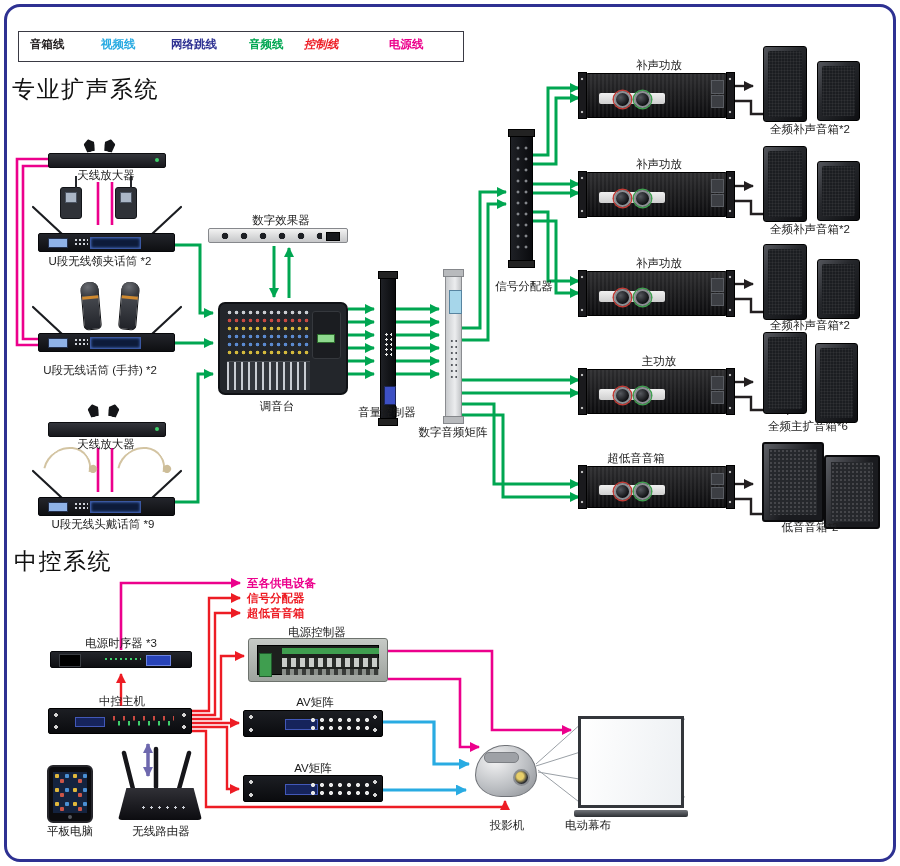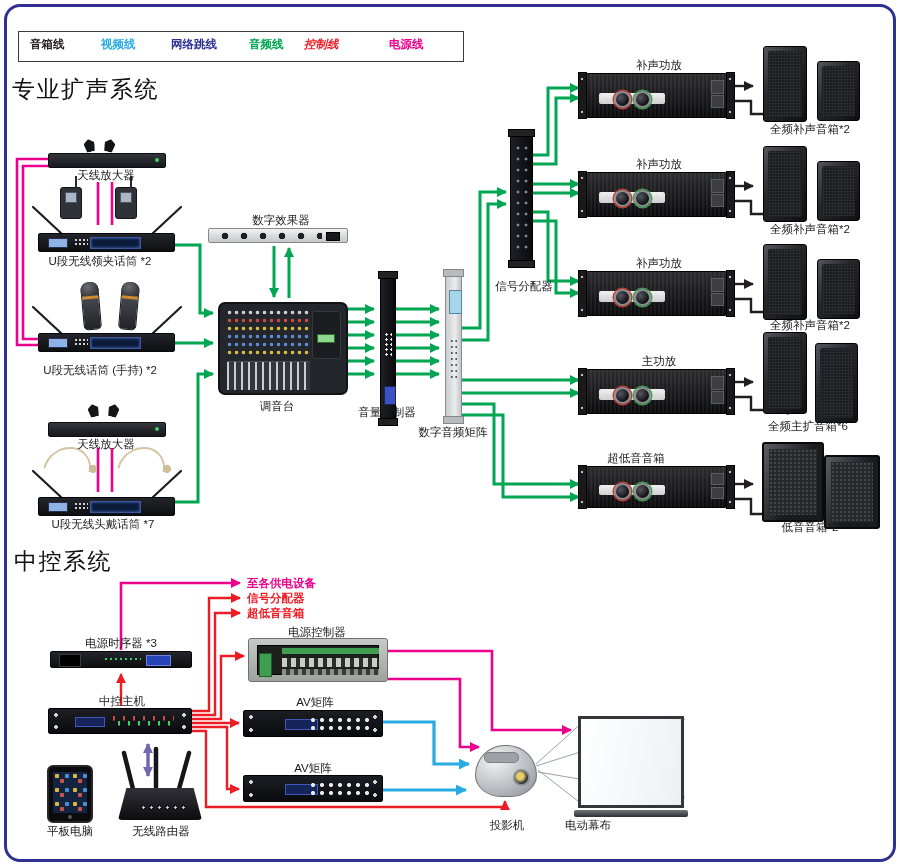--- a/index.html
+++ b/index.html
@@ -293,21 +293,21 @@
       <i></i>
     </div>
   <div class="headset" style="left:116px;top:448px">
       <i></i>
     </div>
   <div class="dev rack-dk" style="left:38px;top:497px;width:137px;height:19px">
     <span class="lcd-sm"></span>
       <span class="btn-dots"></span>
       <span class="lcd-main"></span>
   </div>
-  <div class="lbl" style="left:103px;top:517px">U段无线头戴话筒 *7</div>
+  <div class="lbl" style="left:103px;top:517px">U段无线头戴话筒 *9</div>
 
   <div class="lbl" style="left:281px;top:213px">数字效果器</div>
   <div class="dev fx" style="left:208px;top:228px;width:140px;height:15px">
       <i></i>
       <u></u>
     </div>
 
   <div class="dev mixer" style="left:218px;top:302px;width:130px;height:93px">
     <span class="mx-row" style="top:6px;--c:#c9ccd1"></span>
     <span class="mx-row" style="top:14px;--c:#c94a42"></span>

